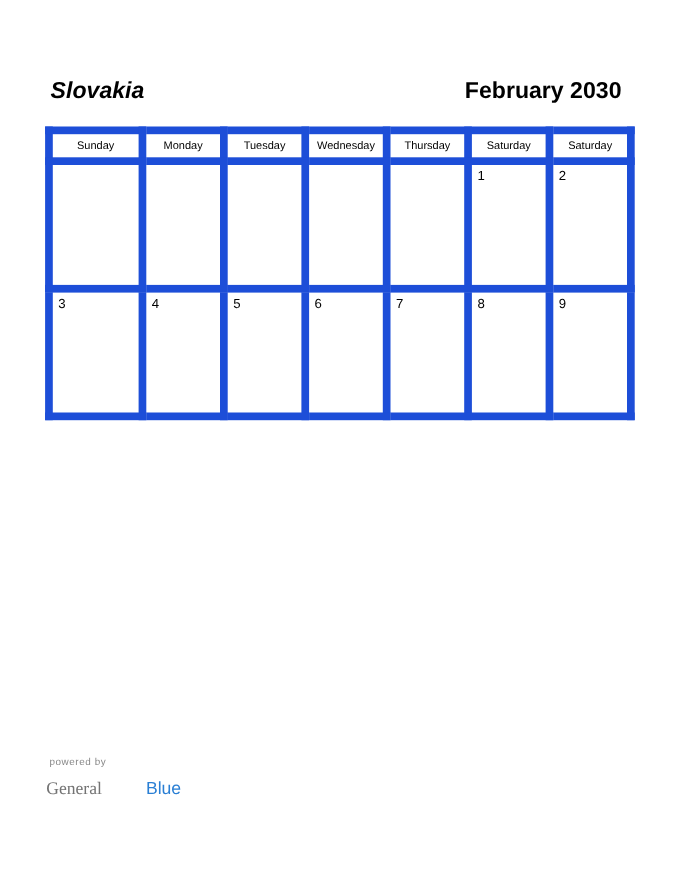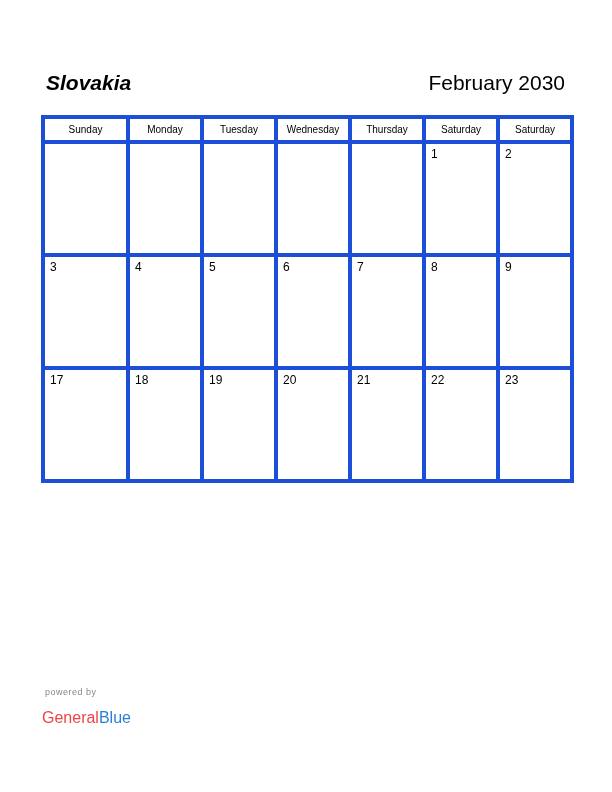--- a/index.html
+++ b/index.html
@@ -1,27 +1,27 @@
 <!DOCTYPE html>
 <html><head>
 <meta charset="utf-8">
 <style>
   html, body { margin:0; padding:0; background:#fff; }
   body { width:612px; height:792px; position:relative; font-family:"Liberation Sans", sans-serif; color:#000; overflow:hidden; }
   .country { position:absolute; left:46px; top:71px; font-size:21px; font-weight:bold;font-style:italic; }
-  .month { position:absolute; right:47px; top:71px; font-size:21px; font-weight:normal;margin-left:45px; }
+  .month { position:absolute; right:47px; top:71px; font-size:21px; font-weight:bold;margin-left:45px; }
   table.cal { position:absolute; left:41px; top:115px; border-collapse:collapse; table-layout:fixed; }
-  table.cal th, table.cal td { border:4px solid #1d4ed8; padding:0; }
+  table.cal th, table.cal td { border:7px solid #1d4ed8; padding:0; }
   table.cal th { height:21px; font-size:10px; font-weight:normal; text-align:center; vertical-align:middle; }
   table.cal td { height:109px; vertical-align:top; font-size:12px; }
   table.cal td span { display:block; padding:3px 0 0 5px; }
   .powered { position:absolute; left:45px; top:687px; font-size:9px; color:#888; letter-spacing:0.5px; }
   .brand { position:absolute; left:42px; top:709px; font-size:16px; }
-  .brand .g { color:#ef4444; }
-  .brand .b { color:#2a7fd4; }
+  .brand .g { color:#737373;font-family:Liberation Serif, serif; }
+  .brand .b { color:#2a7fd4;padding-left:40px; }
 </style>
 </head>
 <body>
 
 <div class="country">Slovakia</div>
 <div class="month">February 2030</div>
 
 <table class="cal">
   <colgroup>
     <col style="width:85px">
@@ -83,40 +83,17 @@
         <td>
           <span>7</span>
         </td>
         <td>
           <span>8</span>
         </td>
         <td>
           <span>9</span>
         </td>
       </tr>
-      <tr>
-        <td>
-          <span>17</span>
-        </td>
-        <td>
-          <span>18</span>
-        </td>
-        <td>
-          <span>19</span>
-        </td>
-        <td>
-          <span>20</span>
-        </td>
-        <td>
-          <span>21</span>
-        </td>
-        <td>
-          <span>22</span>
-        </td>
-        <td>
-          <span>23</span>
-        </td>
-      </tr>
     </tbody>
 </table>
 
 <div class="powered">powered by</div>
 <div class="brand"><span class="g">General</span><span class="b">Blue</span></div>
 
 </body></html>

